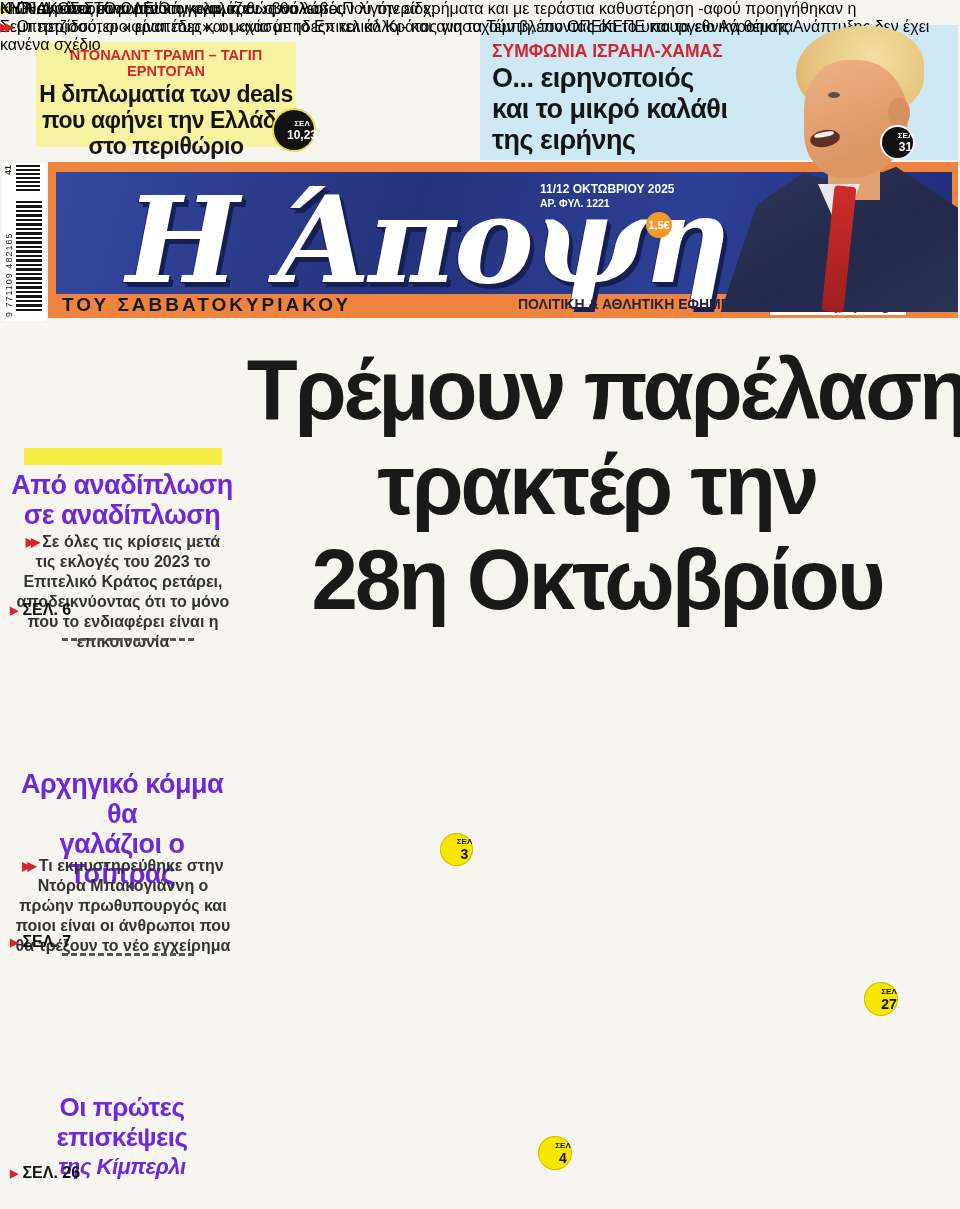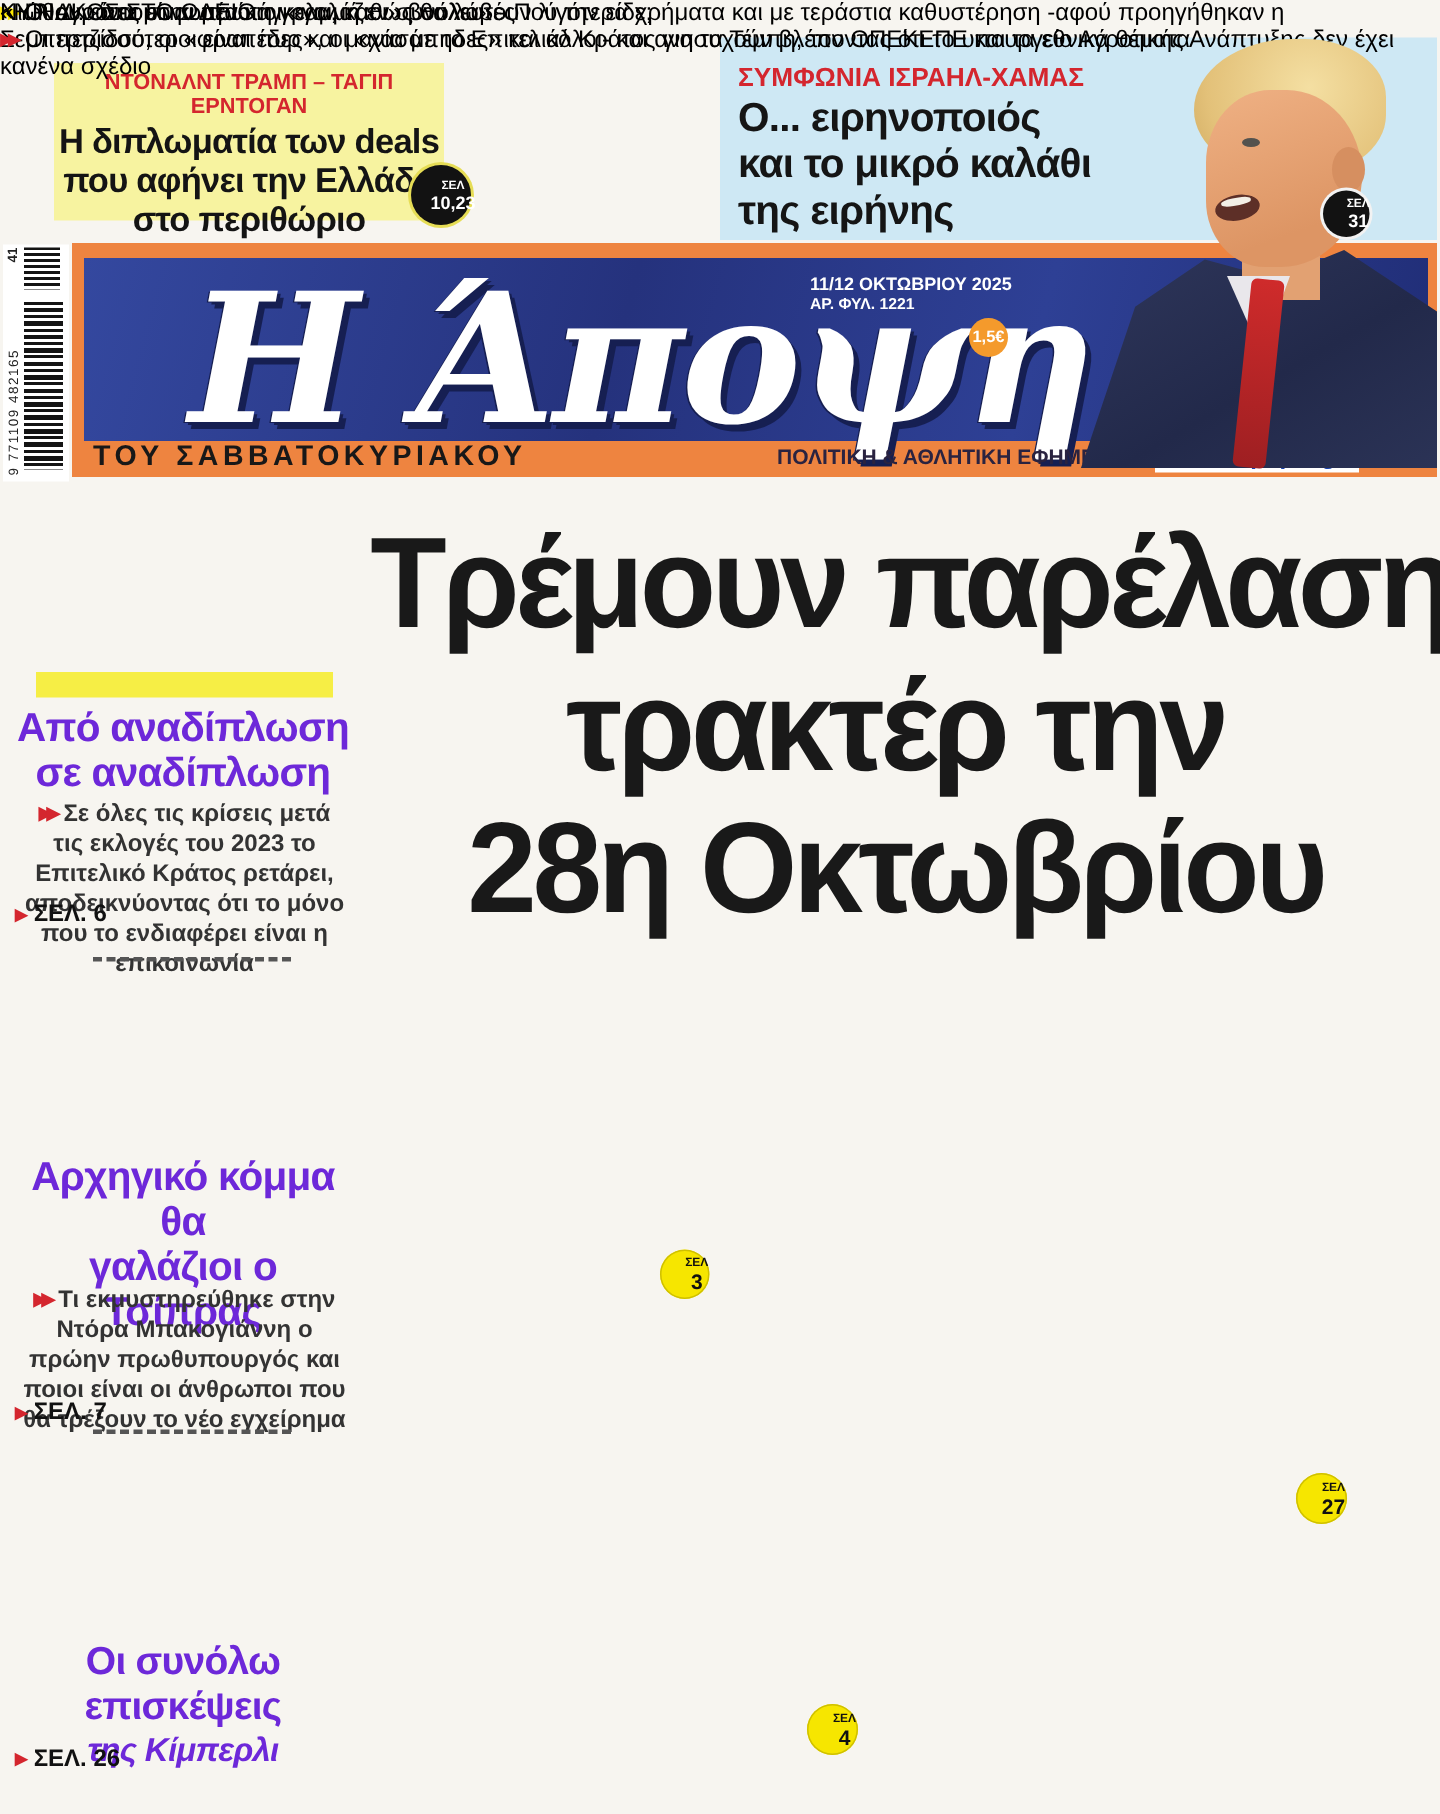--- a/index.html
+++ b/index.html
@@ -345,21 +345,21 @@
     <div class="km-truss2"></div>
     <div class="km-arm"></div>
     <div class="km-hair"></div>
     <div class="km-face"></div>
     <div class="km-dress"></div>
     <div class="km-mic"></div>
     <div class="km-podium"></div>
   </div>
 
   <div class="abs sb-head" style="top:1092px;">
-    <span class="line" style="font-size:26px;">Οι συνόλω</span>
+    <span class="line" style="font-size:26px;">Οι πρώτες</span>
     <span class="line" style="font-size:26px;">επισκέψεις</span>
     <span class="line" style="font-size:22px;font-style:italic;">της Κίμπερλι</span>
   </div>
   <div class="abs sb-pref" style="top:1164px;">
     <span class="pref-arrow">▶</span><span>ΣΕΛ. 26</span>
   </div>
 
   <div class="abs blue-panel">
     <span class="dbl-arrow yel">▶▶</span><span>Οι αγρότες είναι στα κάγκελα, καθώς θα λάβουν λιγότερα χρήματα και με τεράστια καθυστέρηση -αφού προηγήθηκαν η Σεμπερτζίδου, οι «φραπέδες», οι «χασάπηδες» και άλλοι- και ανησυχούν βλέποντας ότι το υπουργείο Αγροτικής Ανάπτυξης δεν έχει κανένα σχέδιο</span>
   </div>

